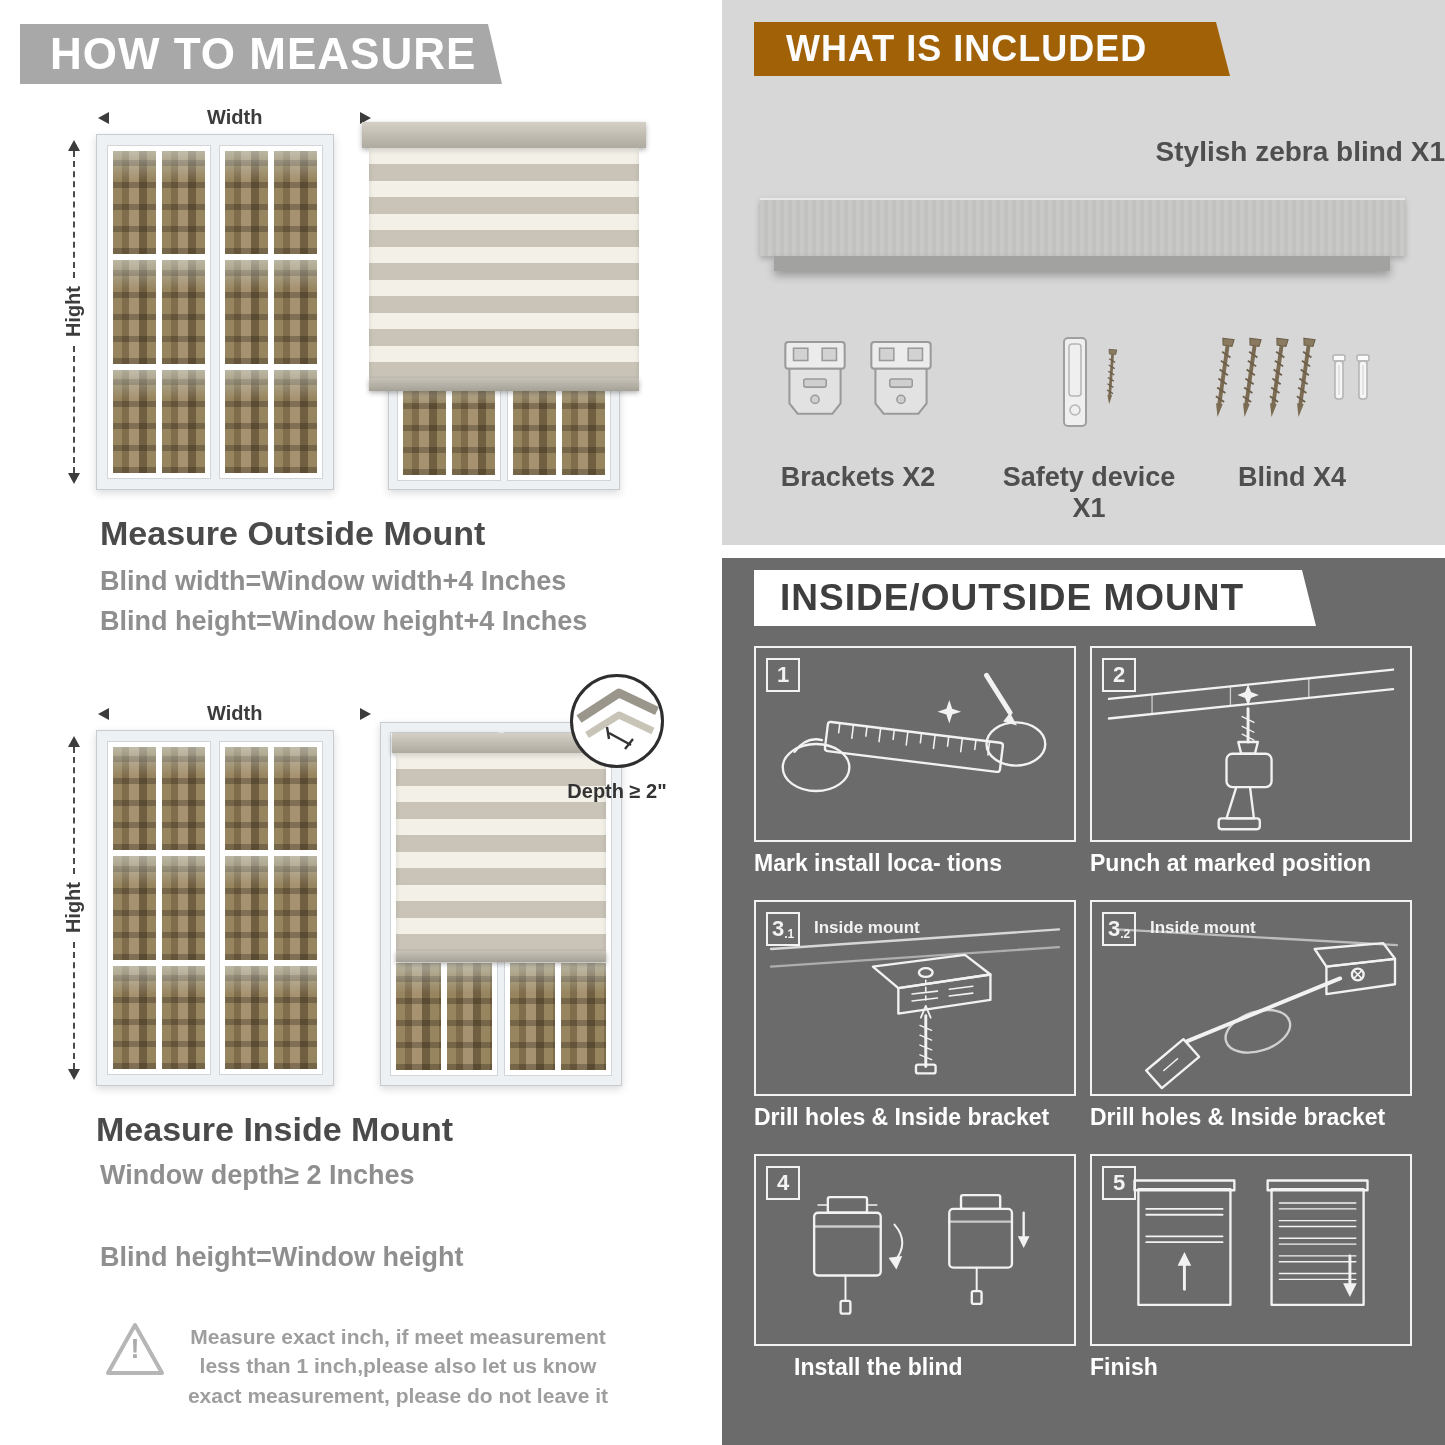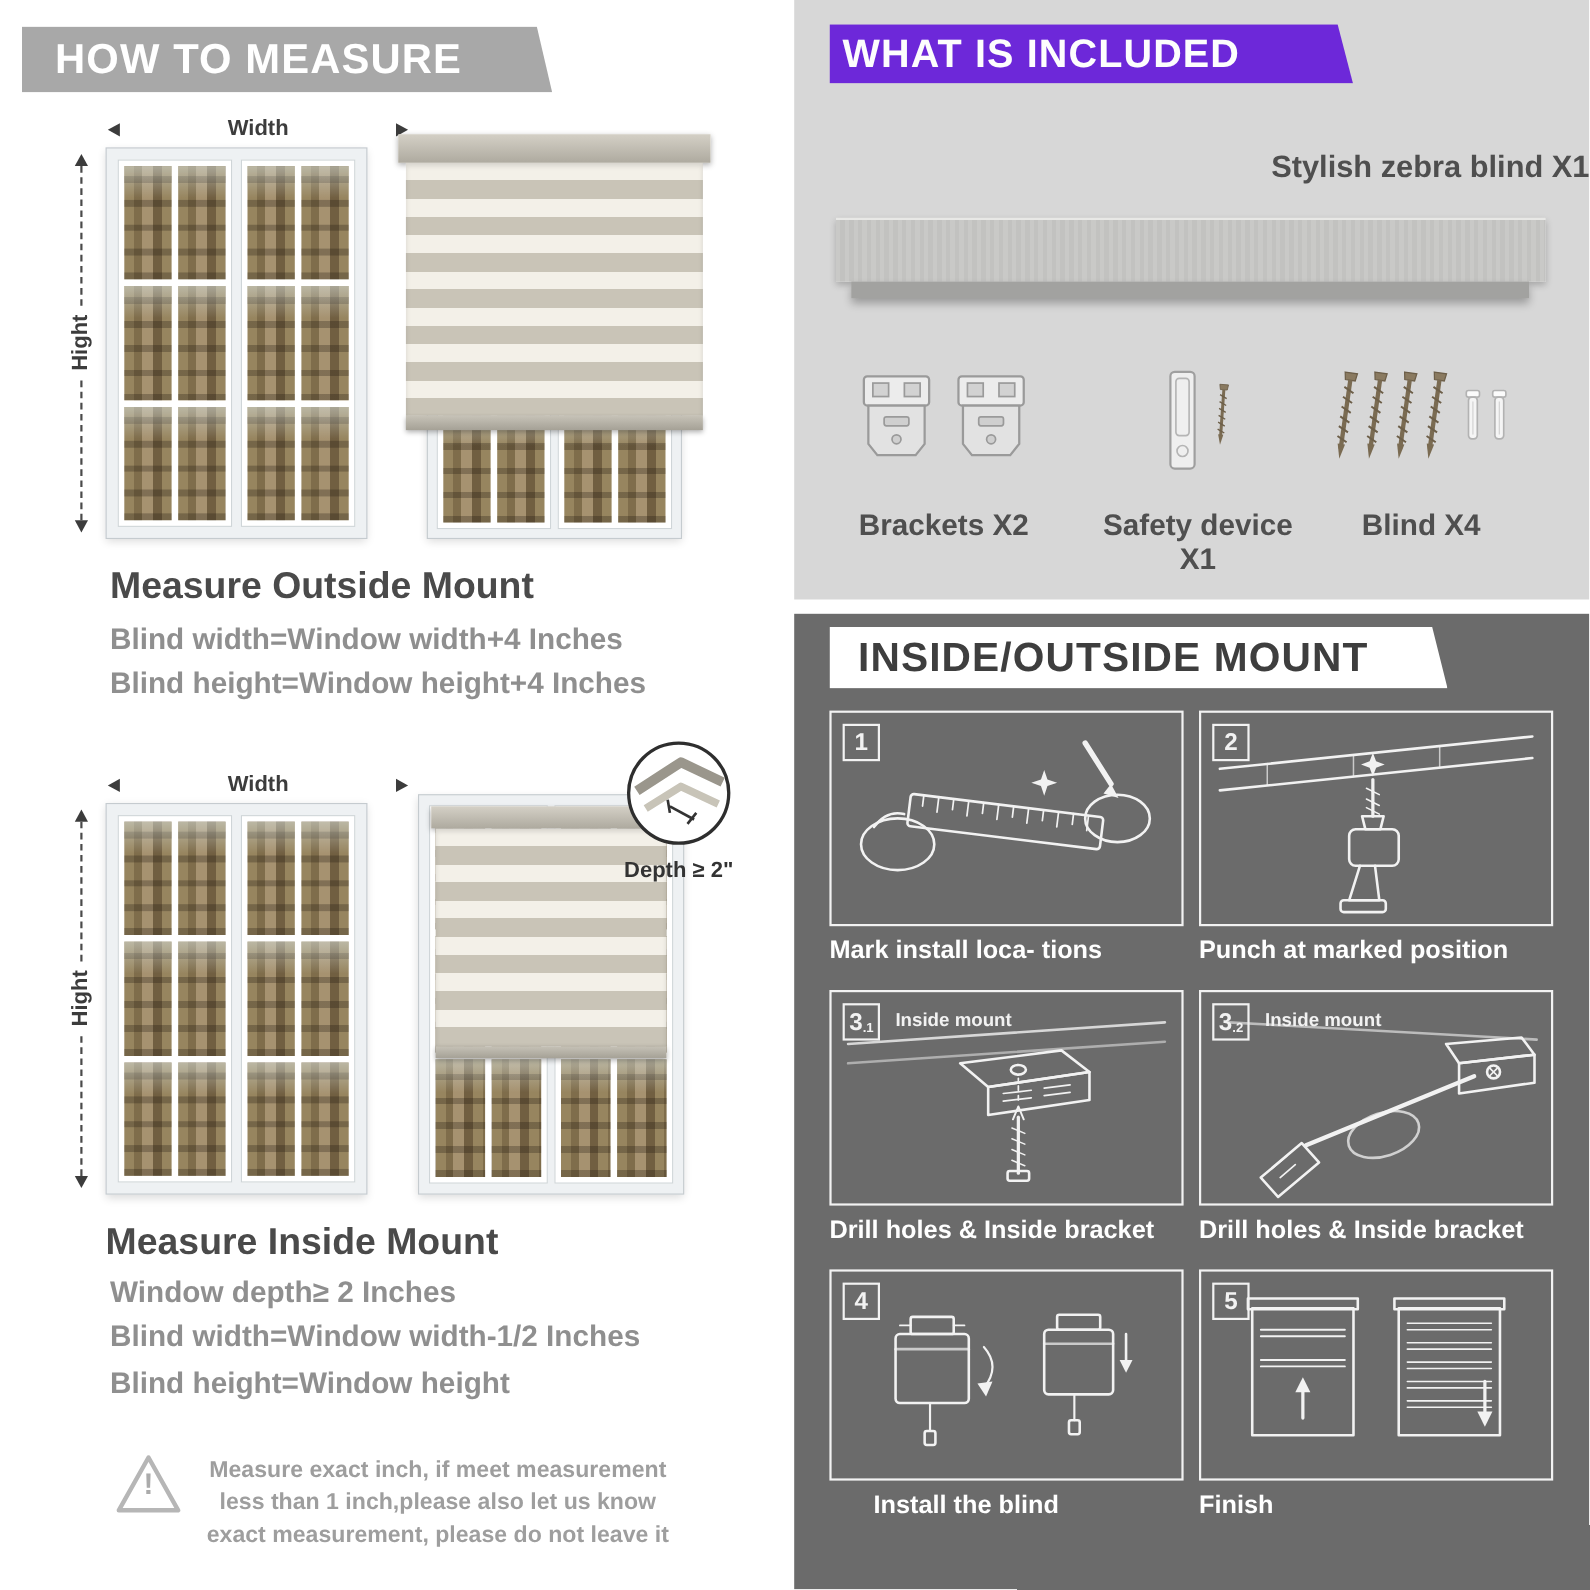--- a/index.html
+++ b/index.html
@@ -2,22 +2,22 @@
 <html><head>
 <meta charset="utf-8">
 <style>
   * { box-sizing: border-box; margin: 0; padding: 0; }
   body { font-family: "Liberation Sans", sans-serif; background: #fff; }
   .canvas { position: relative; width: 1445px; height: 1445px; background: #fff; overflow: hidden; }
 
   
   .banner { position: absolute; display: flex; align-items: center; font-weight: bold; letter-spacing: 1px; }
   .banner.slant { clip-path: polygon(0 0, calc(100% - 14px) 0, 100% 100%, 0 100%); }
-  .banner-how { left: 20px; top: 24px; width: 482px; height: 60px; background: #a8a8a8; color: #fff; font-size: 38px; padding-left: 30px; }
-  .banner-included { left: 32px; top: 22px; width: 476px; height: 54px; background: #6d28d9; color: #fdfdfd; font-size: 36px; padding-left: 12px; }
+  .banner-how { left: 20px; top: 24px; width: 482px; height: 60px; background: #a8a8a8; color: #fff; font-size: 44px; padding-left: 30px; }
+  .banner-included { left: 32px; top: 22px; width: 476px; height: 54px; background: #a16207; color: #fdfdfd; font-size: 36px; padding-left: 32px; }
   .banner-mount { left: 32px; top: 12px; width: 562px; height: 56px; background: #ffffff; color: #3e3e3e; font-size: 37px; padding-left: 26px; }
 
   
   .measure-h { position: absolute; display: flex; align-items: center; color: #3c3c3c; font-weight: bold; font-size: 20px; gap: 44px; }
   .measure-h .dash { flex: 1; border-top: 2px dashed #4a4a4a; height: 0; }
   .measure-h .lbl { padding: 0 10px; white-space: nowrap; }
   .measure-v { position: absolute; display: flex; flex-direction: column; align-items: center; color: #3c3c3c; font-weight: bold; font-size: 20px; }
   .measure-v .dash { flex: 1; border-left: 2px dashed #4a4a4a; width: 0; }
   .measure-v .lbl { writing-mode: vertical-rl; transform: rotate(180deg); padding: 8px 0; white-space: nowrap; }
   .ah { width: 0; height: 0; border-style: solid; }
@@ -231,21 +231,20 @@
       <path d="M6 42 L46 16 L84 34" fill="none" stroke="#9a968c" stroke-width="9" stroke-linejoin="round"></path>
       <path d="M14 58 L46 38 L80 54" fill="none" stroke="#c8c4b8" stroke-width="7" stroke-linejoin="round"></path>
       <path d="M36 56 L58 68" stroke="#333" stroke-width="2.4" fill="none"></path>
       <path d="M34 50 L36 62 M60 62 L52 72" stroke="#333" stroke-width="2.4" fill="none"></path>
     </svg>
   </div>
   <div class="depth-label" style="left:552px; top:780px; width:130px;">Depth ≥ 2"</div>
 
   <div class="h-title" style="left:96px; top:1110px;">Measure Inside Mount</div>
   <div class="h-line" style="left:100px; top:1160px;">Window depth≥ 2 Inches</div>
-  <div class="h-line" style="left:100px; top:1200px;">Blind width=Window width-1/2 Inches</div>
   <div class="h-line" style="left:100px; top:1242px;">Blind height=Window height</div>
 
   <div class="warn" style="left:103px; top:1318px; width:64px; height:64px;">
     <svg viewBox="0 0 64 64" width="64" height="64">
       <path d="M32 7 L59 55 H5 Z" fill="none" stroke="#b6b6b6" stroke-width="4" stroke-linejoin="round"></path>
     </svg>
     <span class="mark">!</span>
   </div>
   <div class="note-text" style="left:172px; top:1322px; width:452px;">Measure exact inch, if meet measurement less than 1 inch,please also let us know exact measurement, please do not leave it</div>
 

